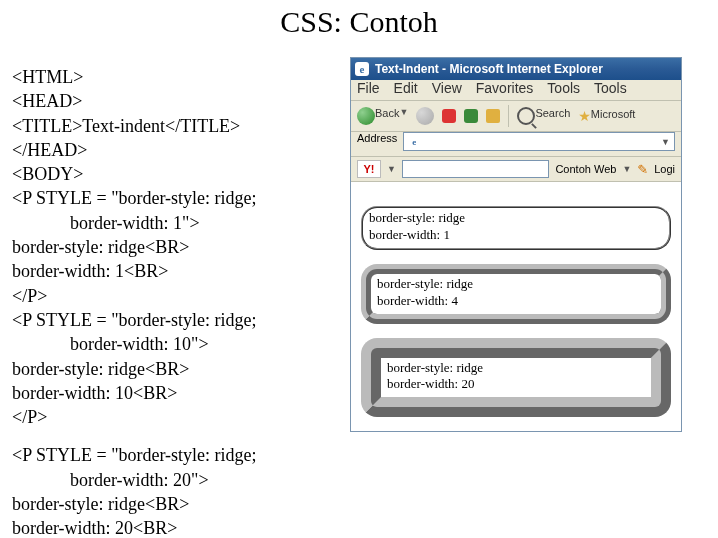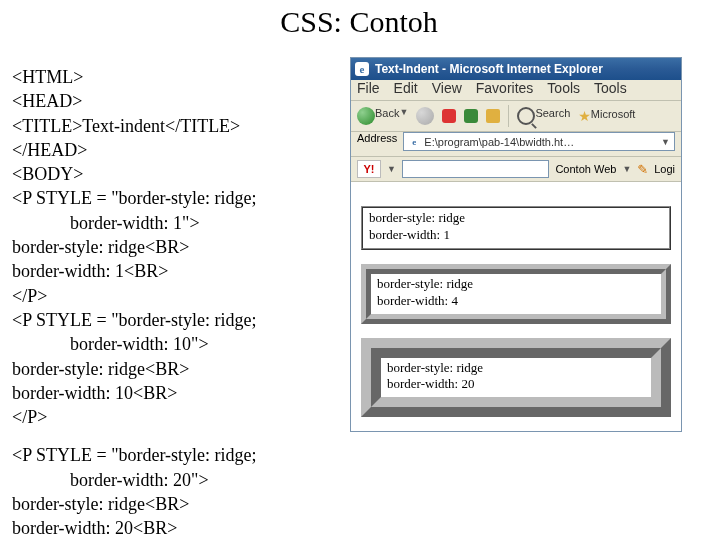--- a/index.html
+++ b/index.html
@@ -142,20 +142,21 @@
     padding:10px 10px 14px 10px;
     min-height: 220px;
     font-family: "Times New Roman", Times, serif;
     font-size: 13px;
     color:#000;
   }
   .box {
     margin-top: 14px;
     padding: 2px 6px 4px 6px;
     line-height:1.3;
+    border-radius:16px;
   }
   .box1 { border: 1px ridge #888; border-width: 2px; border-style: ridge; }
   .box10 { border: 10px ridge #bbb; border-style: ridge; }
   .box20 { border: 20px ridge #bbb; border-style: ridge; }
 </style>
 </head>
 <body>
 
 <div class="slide">
   <div class="title">CSS: Contoh</div>
@@ -217,21 +218,20 @@
         </span>
         <span class="tbtn">
           <span class="star">★</span>
           <span>Microsoft</span>
         </span>
       </div>
       <div class="ie-addrbar">
         <span>Address</span>
         <div class="addr-input">
           <span class="ie-e" style="width:12px;height:12px;font-size:9px;">e</span>
-          <span>E:\program\pab-14\bwidth.ht…</span>
           <span class="drop">▼</span>
         </div>
       </div>
       <div class="ie-yahoobar">
         <span class="ylogo">Y!</span>
         <span class="ydrop">▼</span>
         <div class="ysearch"></div>
         <span>Contoh Web</span>
         <span class="ydrop">▼</span>
         <span class="pencil">✎</span>

